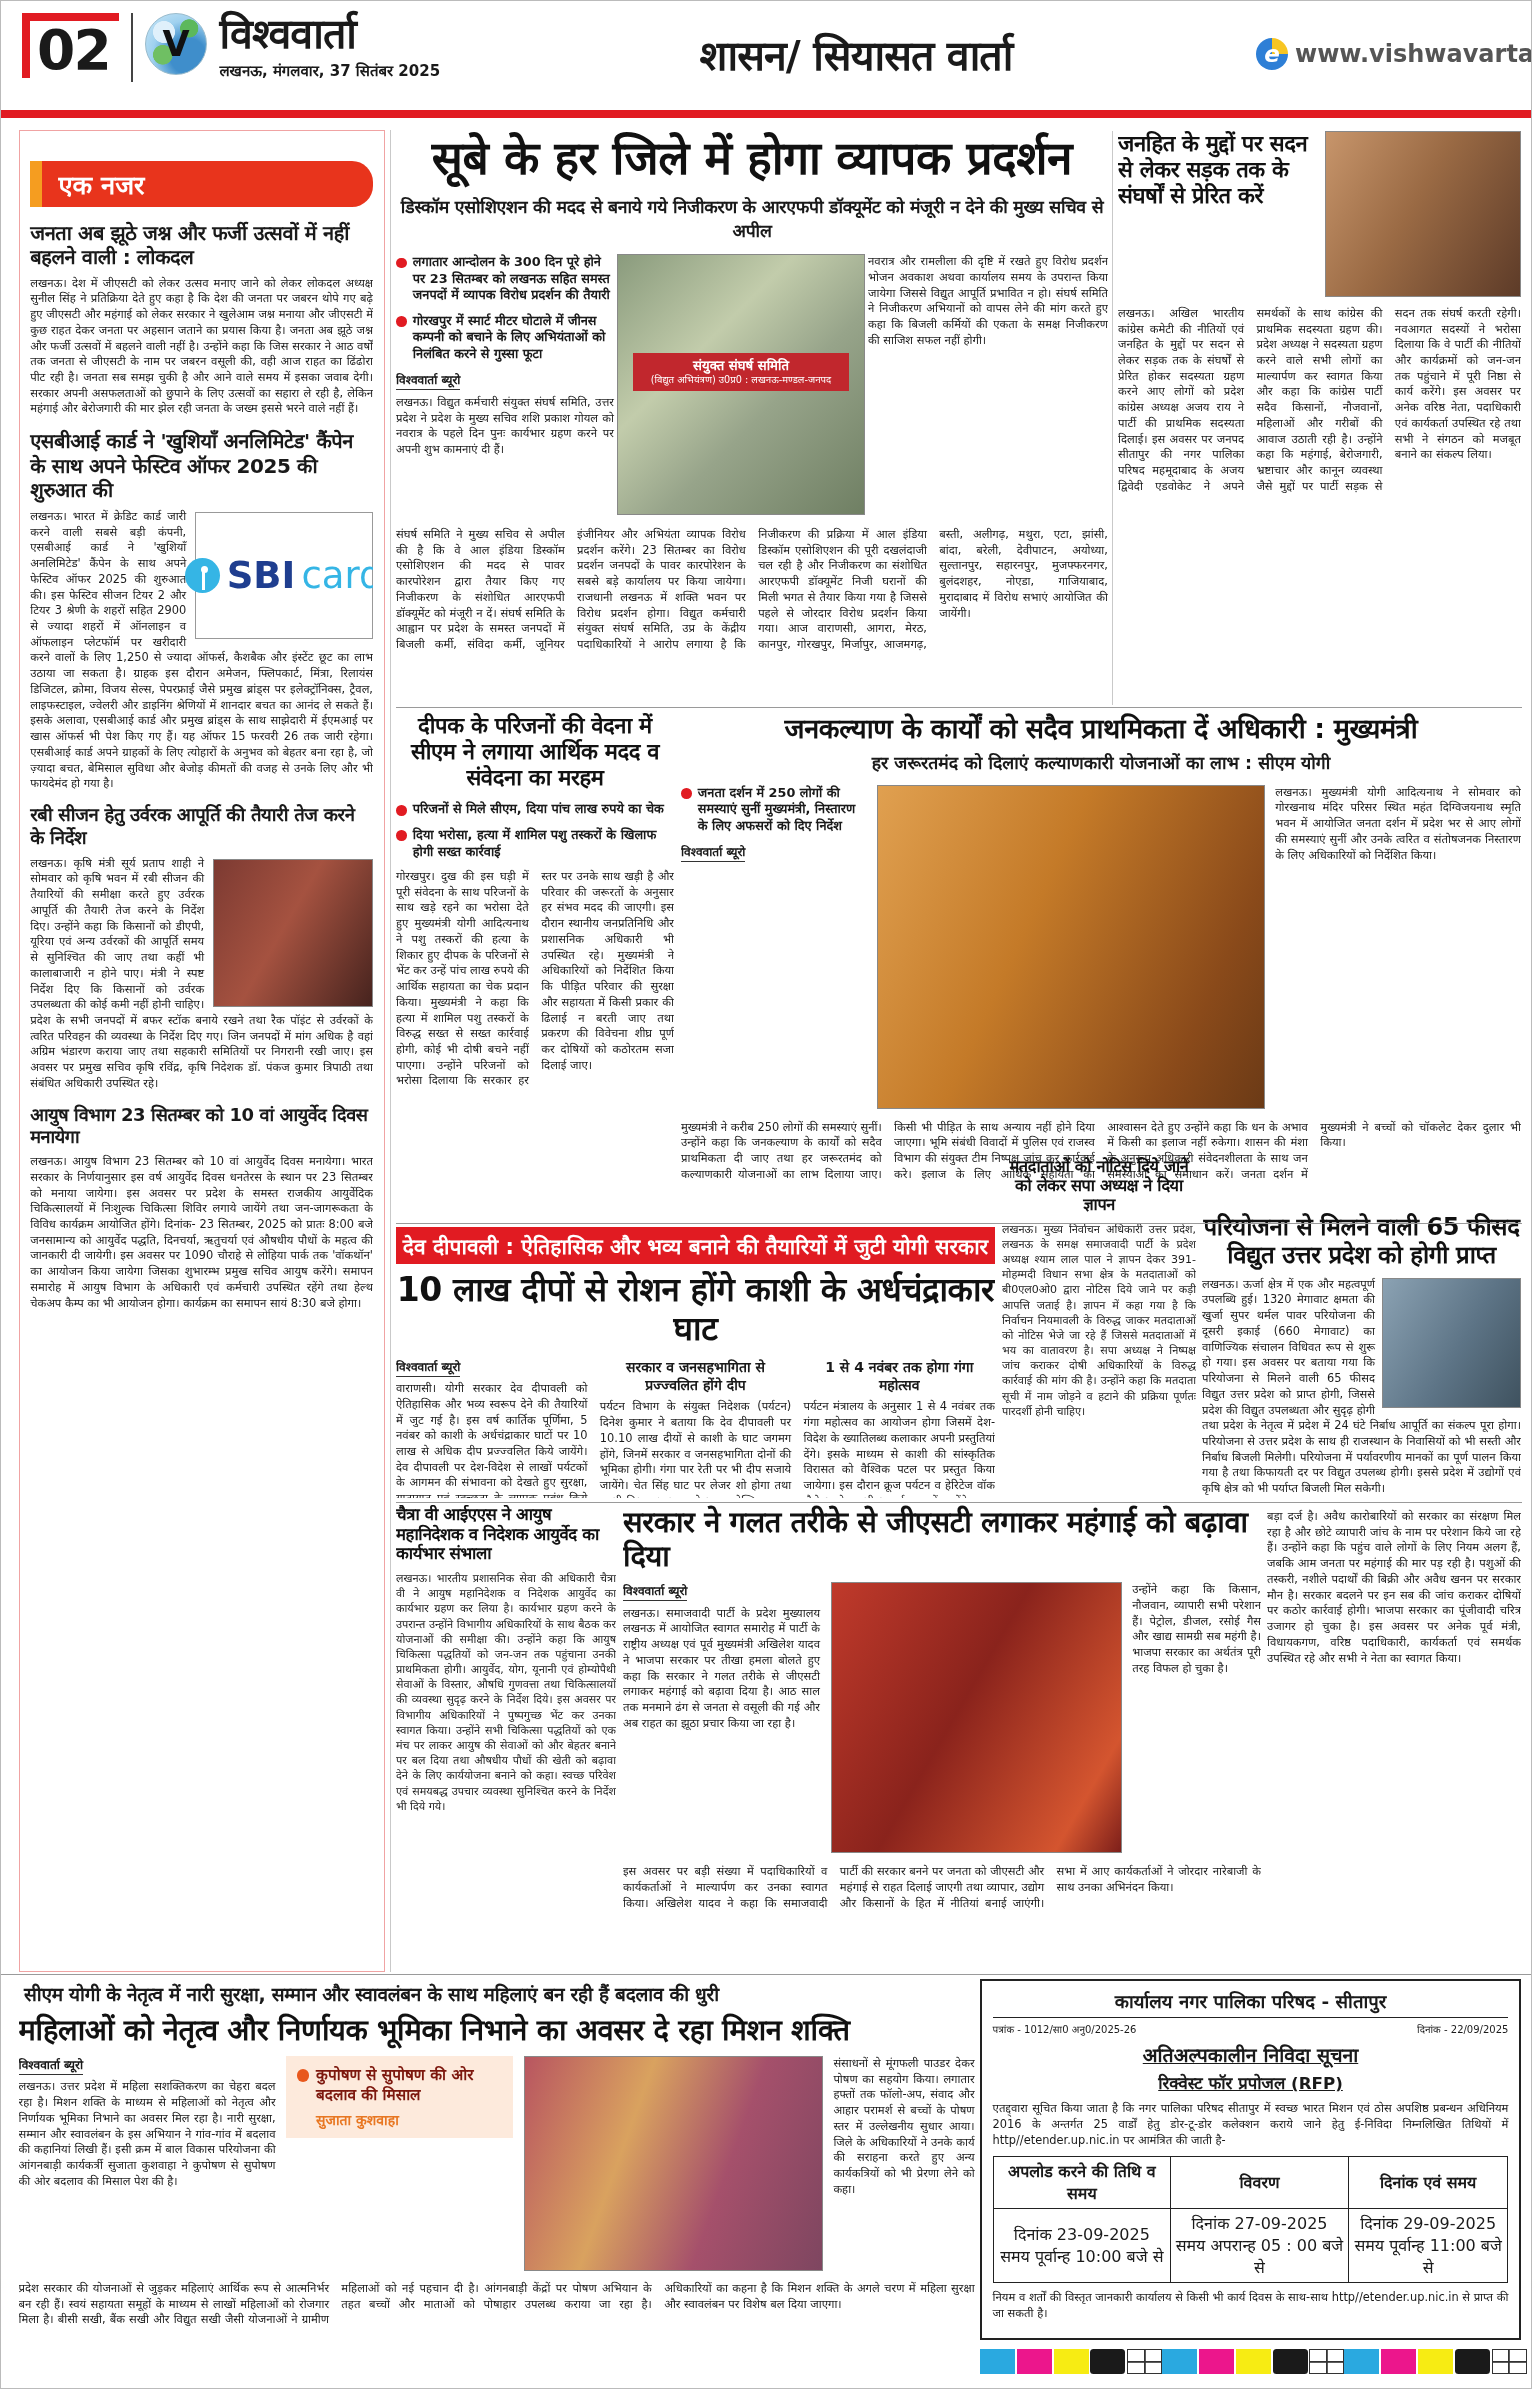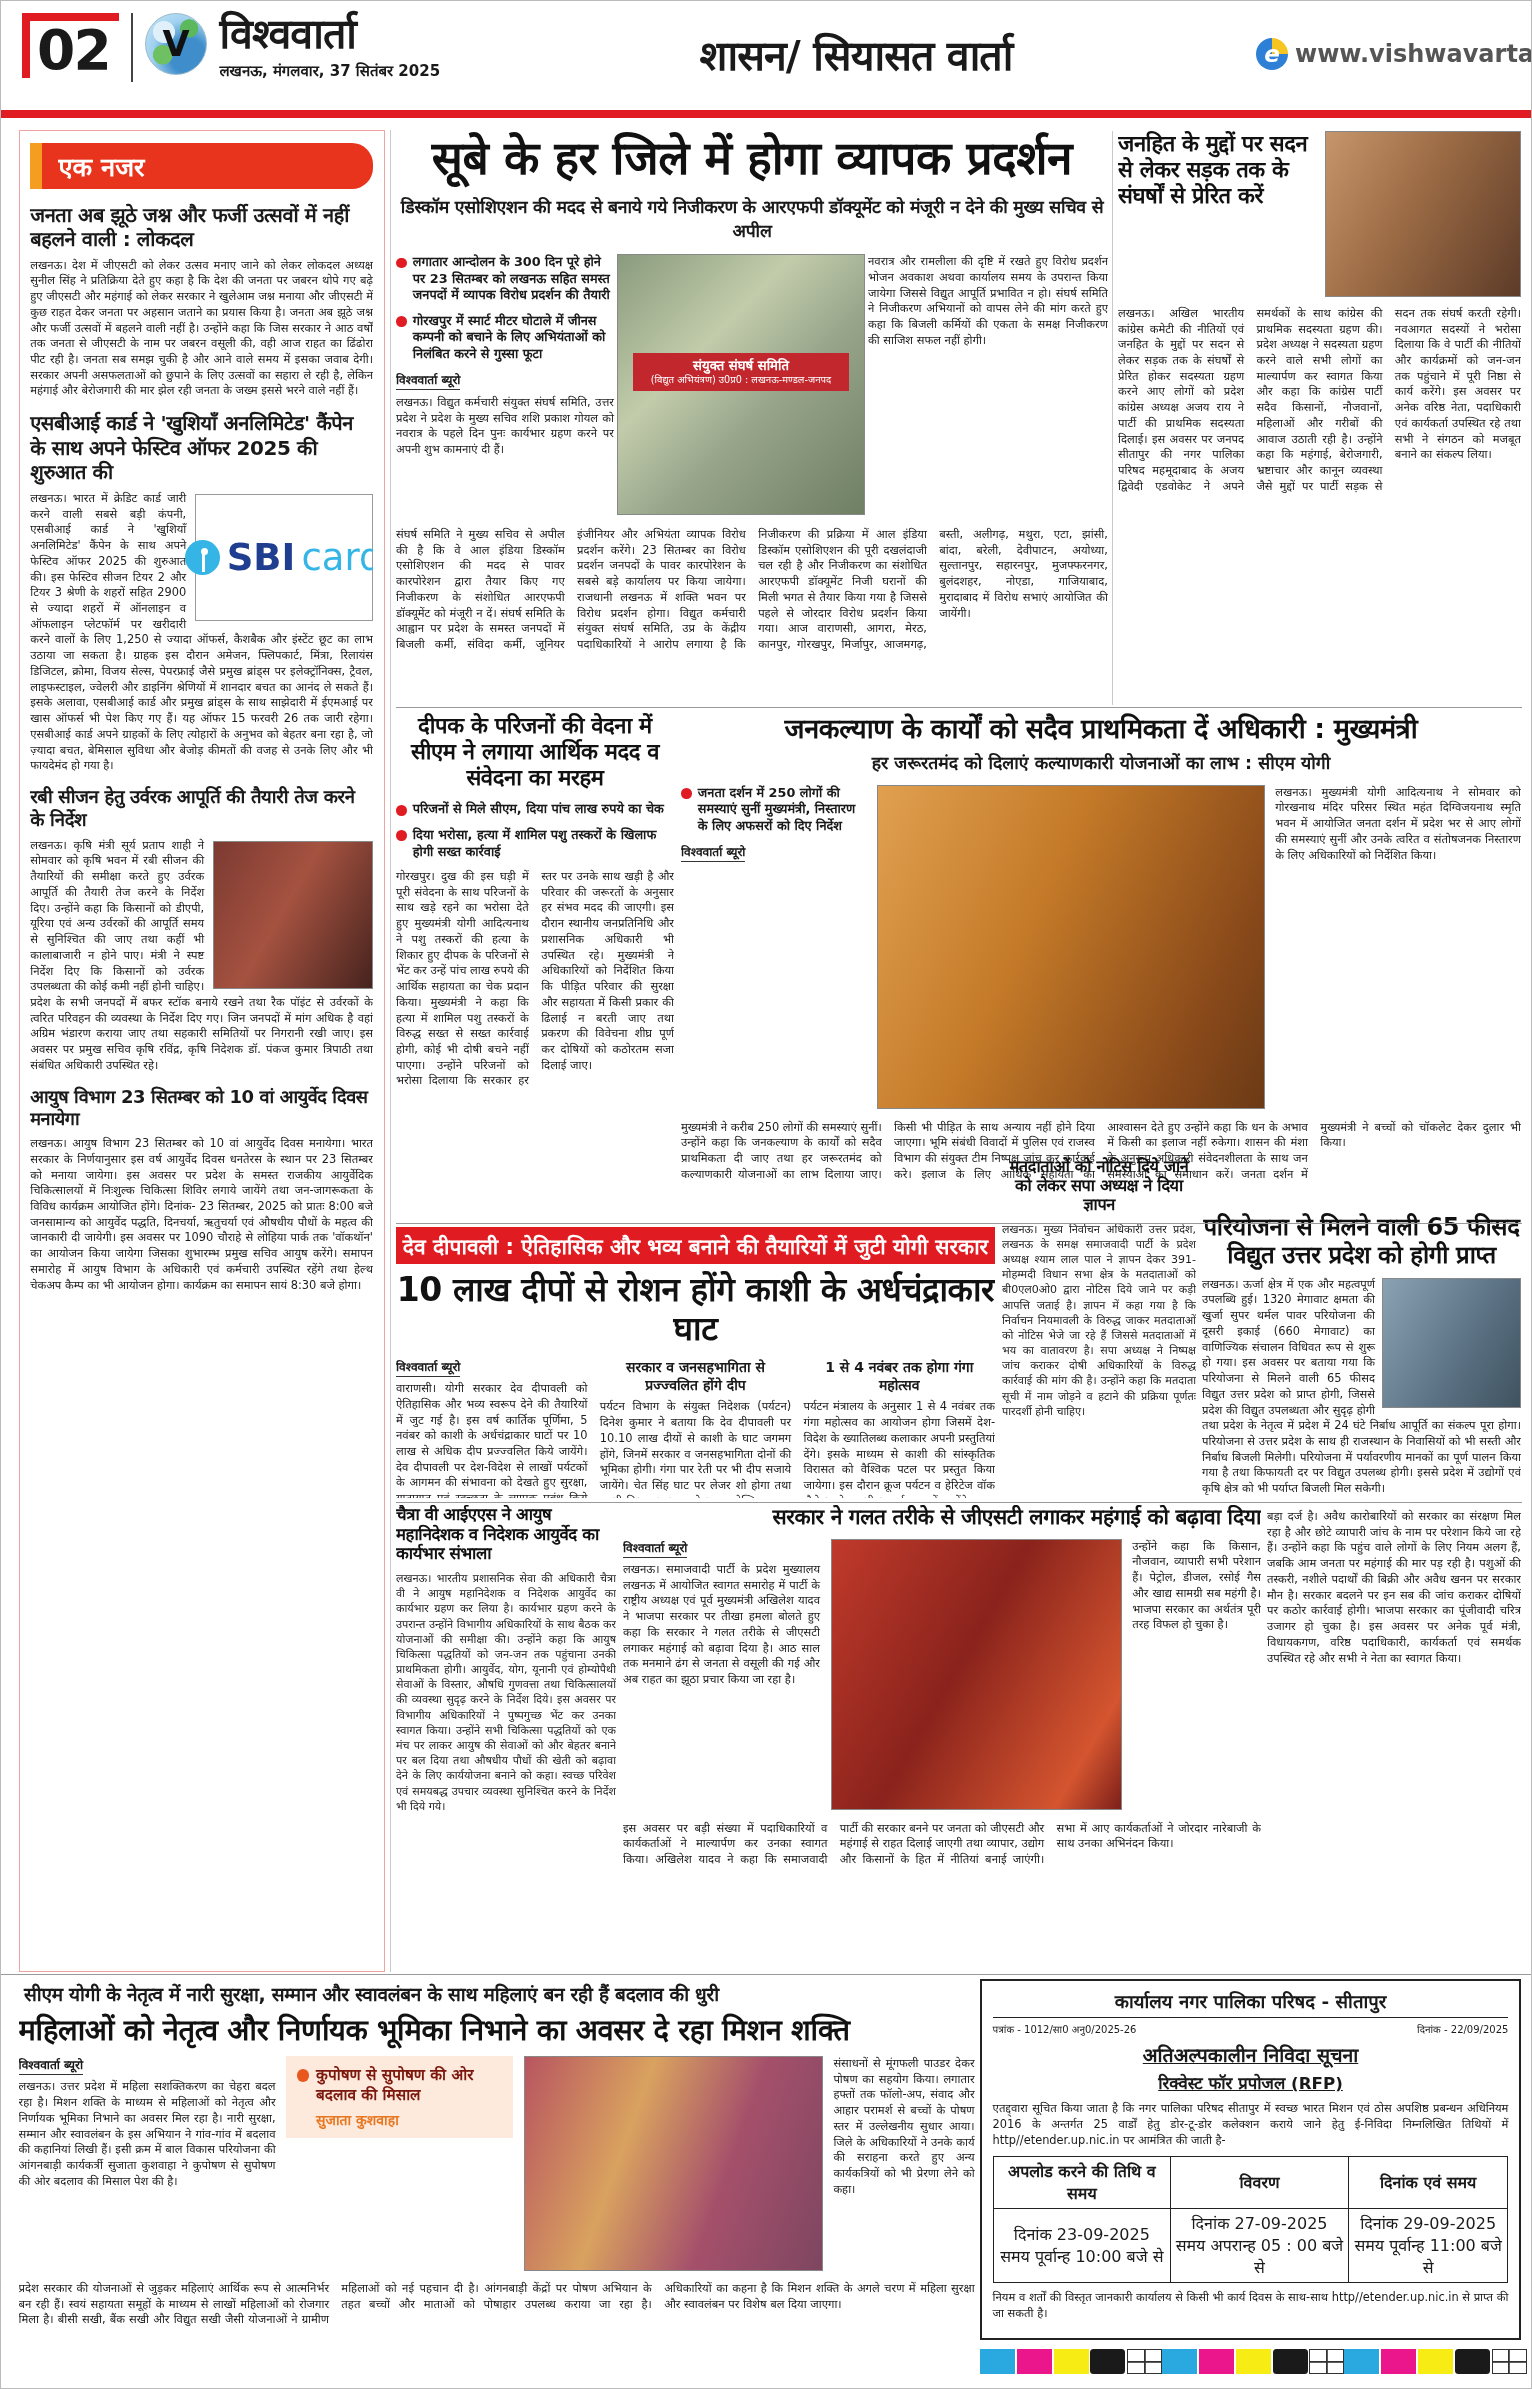--- a/index.html
+++ b/index.html
@@ -44,21 +44,21 @@
   .ph-rabi{background:linear-gradient(120deg,#7c3a32 0%,#a55240 45%,#46231e 100%);}
   .ph-pariyojna{background:linear-gradient(120deg,#8ba2b3 0%,#5d7486 55%,#3f525f 100%);}
   .ph-gst{background:linear-gradient(120deg,#c03a2b 0%,#8a231c 45%,#d4552f 85%,#7d1f1a 100%);}
   .ph-mission{background:linear-gradient(110deg,#b85560 0%,#d9a25f 35%,#a5506b 65%,#7e4660 100%);}
   .banner{position:absolute;left:6%;right:6%;top:38%;background:#c1272d;color:#fff;
      text-align:center;padding:4.4px 3.5px;line-height:1.25;}
   .banner .l1{font-size:13.2px;font-weight:bold;}
   .banner .l2{font-size:9.7px;}
   
   .left-box{border:1.8px solid #f0a3a3;box-sizing:border-box;padding:10.6px 10.6px 0 10.6px;}
-  .ek-badge{display:flex;height:46px;margin:1px 0 14px 0;}
+  .ek-badge{display:flex;height:46px;margin:19px 0 14px 0;}
   .ek-strip{width:12.3px;background:#f59d20;}
   .ek-pill{flex:1;background:#e8341c;color:#fff;font-size:25.5px;font-weight:bold;
      display:flex;align-items:center;padding-left:16px;border-radius:0 21px 21px 0;}
   .lc-art{margin-bottom:12.3px;}
   .lc-hl{font-size:20px;font-weight:bold;line-height:1.22;letter-spacing:-0.4px;margin-bottom:6.2px;}
   .sbi-box{float:right;width:176px;height:125px;border:0.9px solid #999;background:#fff;
      margin:3.5px 0 5.3px 8.8px;display:flex;align-items:center;justify-content:center;gap:6.2px;}
   .sbi-circle{width:35px;height:35px;border-radius:50%;background:#35b5e5;position:relative;flex:none;}
   .sbi-circle:after{content:"";position:absolute;left:45%;top:22%;width:7px;height:7px;border-radius:50%;background:#fff;}
   .sbi-circle:before{content:"";position:absolute;left:48%;top:40%;width:2.6px;height:17.6px;background:#fff;}
@@ -263,21 +263,21 @@
       <div class="body-t">लखनऊ। ऊर्जा क्षेत्र में एक और महत्वपूर्ण उपलब्धि हुई। 1320 मेगावाट क्षमता की खुर्जा सुपर थर्मल पावर परियोजना की दूसरी इकाई (660 मेगावाट) का वाणिज्यिक संचालन विधिवत रूप से शुरू हो गया। इस अवसर पर बताया गया कि परियोजना से मिलने वाली 65 फीसद विद्युत उत्तर प्रदेश को प्राप्त होगी, जिससे प्रदेश की विद्युत उपलब्धता और सुदृढ़ होगी तथा प्रदेश के नेतृत्व में प्रदेश में 24 घंटे निर्बाध आपूर्ति का संकल्प पूरा होगा। परियोजना से उत्तर प्रदेश के साथ ही राजस्थान के निवासियों को भी सस्ती और निर्बाध बिजली मिलेगी। परियोजना में पर्यावरणीय मानकों का पूर्ण पालन किया गया है तथा किफायती दर पर विद्युत उपलब्ध होगी। इससे प्रदेश में उद्योगों एवं कृषि क्षेत्र को भी पर्याप्त बिजली मिल सकेगी।</div>
     </div>
   </div>
 
   <div class="abs clip" style="left:395px;top:1504px;width:220px;height:465px;">
     <div class="hl" style="font-size:16.7px;">चैत्रा वी आईएएस ने आयुष महानिदेशक व निदेशक आयुर्वेद का कार्यभार संभाला</div>
     <div class="body-t clip" style="margin-top:7px;height:388px;font-size:11px;">लखनऊ। भारतीय प्रशासनिक सेवा की अधिकारी चैत्रा वी ने आयुष महानिदेशक व निदेशक आयुर्वेद का कार्यभार ग्रहण कर लिया है। कार्यभार ग्रहण करने के उपरान्त उन्होंने विभागीय अधिकारियों के साथ बैठक कर योजनाओं की समीक्षा की। उन्होंने कहा कि आयुष चिकित्सा पद्धतियों को जन-जन तक पहुंचाना उनकी प्राथमिकता होगी। आयुर्वेद, योग, यूनानी एवं होम्योपैथी सेवाओं के विस्तार, औषधि गुणवत्ता तथा चिकित्सालयों की व्यवस्था सुदृढ़ करने के निर्देश दिये। इस अवसर पर विभागीय अधिकारियों ने पुष्पगुच्छ भेंट कर उनका स्वागत किया। उन्होंने सभी चिकित्सा पद्धतियों को एक मंच पर लाकर आयुष की सेवाओं को और बेहतर बनाने पर बल दिया तथा औषधीय पौधों की खेती को बढ़ावा देने के लिए कार्ययोजना बनाने को कहा। स्वच्छ परिवेश एवं समयबद्ध उपचार व्यवस्था सुनिश्चित करने के निर्देश भी दिये गये।</div>
   </div>
 
   <div class="abs clip" style="left:622px;top:1504px;width:638px;height:465px;">
-    <div class="hl" style="font-size:21px;text-align:right;">सरकार ने गलत तरीके से जीएसटी लगाकर महंगाई को बढ़ावा दिया</div>
+    <div class="hl" style="font-size:29px;text-align:left;">सरकार ने गलत तरीके से जीएसटी लगाकर महंगाई को बढ़ावा दिया</div>
     <div style="display:flex;gap:10.6px;margin-top:8.8px;height:275px;">
       <div style="width:197px;flex:none;">
         <div class="byline">विश्ववार्ता ब्यूरो</div>
         <div class="body-t">लखनऊ। समाजवादी पार्टी के प्रदेश मुख्यालय लखनऊ में आयोजित स्वागत समारोह में पार्टी के राष्ट्रीय अध्यक्ष एवं पूर्व मुख्यमंत्री अखिलेश यादव ने भाजपा सरकार पर तीखा हमला बोलते हुए कहा कि सरकार ने गलत तरीके से जीएसटी लगाकर महंगाई को बढ़ावा दिया है। आठ साल तक मनमाने ढंग से जनता से वसूली की गई और अब राहत का झूठा प्रचार किया जा रहा है।</div>
       </div>
       <div class="np-photo ph-gst" style="width:291px;height:271px;flex:none;"></div>
       <div class="body-t clip" style="flex:1;">उन्होंने कहा कि किसान, नौजवान, व्यापारी सभी परेशान हैं। पेट्रोल, डीजल, रसोई गैस और खाद्य सामग्री सब महंगी है। भाजपा सरकार का अर्थतंत्र पूरी तरह विफल हो चुका है।</div>
     </div>
     <div class="body-t cols-3 clip" style="margin-top:7px;height:132px;">इस अवसर पर बड़ी संख्या में पदाधिकारियों व कार्यकर्ताओं ने माल्यार्पण कर उनका स्वागत किया। अखिलेश यादव ने कहा कि समाजवादी पार्टी की सरकार बनने पर जनता को जीएसटी और महंगाई से राहत दिलाई जाएगी तथा व्यापार, उद्योग और किसानों के हित में नीतियां बनाई जाएंगी। सभा में आए कार्यकर्ताओं ने जोरदार नारेबाजी के साथ उनका अभिनंदन किया।</div>
   </div>

